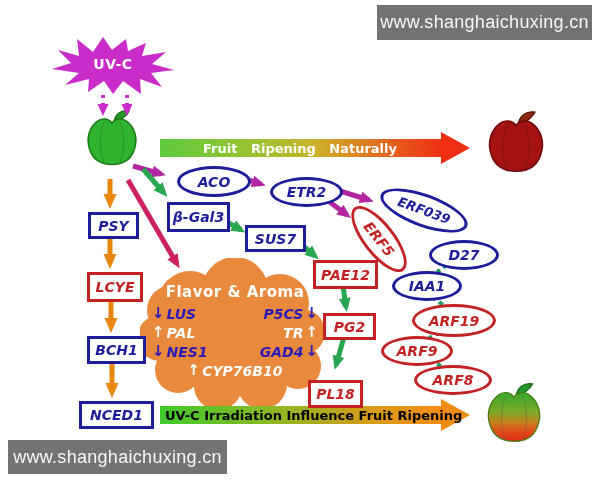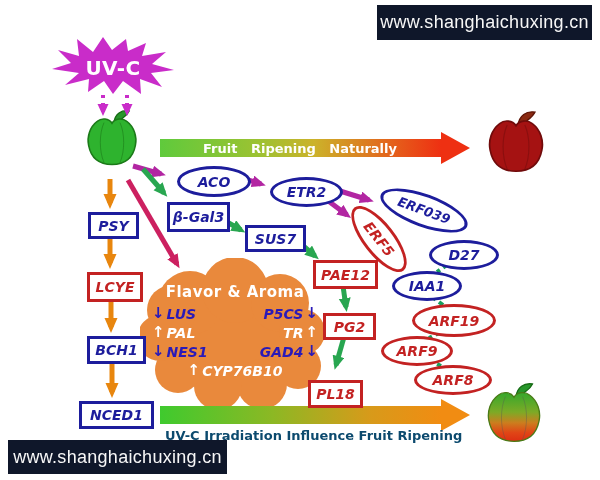--- a/index.html
+++ b/index.html
@@ -1,20 +1,20 @@
 <!DOCTYPE html>
 <html><head>
 <meta charset="utf-8">
 <style>
   html,body{margin:0;padding:0;background:#e9e9e9;}
   #stage{position:relative;width:600px;height:480px;background:#ffffff;overflow:hidden;
          font-family:"DejaVu Sans","Liberation Sans",sans-serif;}
   .abs{position:absolute;}
   
-  .banner{position:absolute;background:#0f172a;color:#f7f7f7;display:flex;align-items:center;
+  .banner{position:absolute;background:#737373;color:#f7f7f7;display:flex;align-items:center;
           justify-content:center;font-size:18px;letter-spacing:.3px;
           font-family:"Liberation Sans",sans-serif;}
   
   .node{position:absolute;display:flex;align-items:center;justify-content:center;
         background:#fff;font-weight:bold;font-style:italic;font-size:14px;line-height:1;}
   .ellipse{border-radius:50%;}
   .blue{border:3px solid #1d1d9c;color:#1d1d9c;}
   .red{border:3px solid #c32222;color:#c32222;}
   .rot20{transform:rotate(20deg);}
   .rot52{transform:rotate(52deg);}
@@ -30,21 +30,21 @@
   .cloud-title{position:absolute;color:#fff;font-weight:bold;font-size:15px;text-align:center;
                letter-spacing:.5px;}
   .cloud-rows{position:absolute;display:flex;flex-direction:column;}
   .cloud-row{display:flex;justify-content:space-between;align-items:center;height:19px;
              font-weight:bold;font-style:italic;font-size:14px;}
   .cloud-row.center{justify-content:center;}
   .citem{display:flex;align-items:center;gap:2px;}
   .ctext-blue{color:#2a1ab8;}
   .ctext-white{color:#ffffff;}
   .carrow{font-style:normal;font-weight:bold;font-size:15px;line-height:1;}
-  .uvc-label{position:absolute;color:#fff;font-weight:bold;font-size:20px;letter-spacing:.5px;
+  .uvc-label{position:absolute;color:#fff;font-weight:bold;font-size:14px;letter-spacing:.5px;
              text-align:center;}
   svg{display:block;}
 </style>
 </head>
 <body>
 
 <div id="stage">
 
   <div class="banner" style="left:377px;top:5px;width:215px;height:35px;">www.shanghaichuxing.cn</div>
   <div class="banner" style="left:8px;top:440px;width:219px;height:34px;">www.shanghaichuxing.cn</div>
@@ -184,21 +184,21 @@
     <line x1="441" y1="332" x2="429" y2="338" stroke="#16a05c" stroke-width="4" stroke-dasharray="6 4"></line>
     <line x1="428" y1="360" x2="441" y2="366" stroke="#16a05c" stroke-width="4" stroke-dasharray="6 4"></line>
   </svg>
 
   <div class="flow-bar bar-natural" style="left:160px;top:139px;width:281px;"></div>
   <div class="flow-head" style="left:441px;top:132px;border-left:29px solid #ee3012;"></div>
   <div class="flow-text" style="left:170px;top:141px;width:260px;color:#ffffff;word-spacing:9px;">Fruit Ripening Naturally</div>
 
   <div class="flow-bar bar-uvc" style="left:160px;top:406px;width:281px;"></div>
   <div class="flow-head" style="left:441px;top:399px;border-left:29px solid #f18c12;"></div>
-  <div class="flow-text" style="left:165px;top:428px;width:272px;color:#0c4a6e;text-align:right;">UV-C Irradiation Influence Fruit Ripening</div>
+  <div class="flow-text" style="left:165px;top:408px;width:272px;color:#000000;text-align:right;">UV-C Irradiation Influence Fruit Ripening</div>
 
   <div class="node rect blue" style="left:88px;top:212px;width:45px;height:21px;">PSY</div>
   <div class="node rect red" style="left:87px;top:272px;width:50px;height:24px;">LCYE</div>
   <div class="node rect blue" style="left:87px;top:336px;width:53px;height:22px;">BCH1</div>
   <div class="node rect blue" style="left:79px;top:401px;width:69px;height:22px;">NCED1</div>
   <div class="node rect blue" style="left:167px;top:202px;width:57px;height:24px;">β-Gal3</div>
   <div class="node rect blue" style="left:245px;top:225px;width:55px;height:21px;">SUS7</div>
   <div class="node rect red" style="left:313px;top:260px;width:59px;height:23px;">PAE12</div>
   <div class="node rect red" style="left:323px;top:313px;width:47px;height:21px;">PG2</div>
   <div class="node rect red" style="left:308px;top:372px;width:49px;height:22px;margin-top:8px;">PL18</div>

